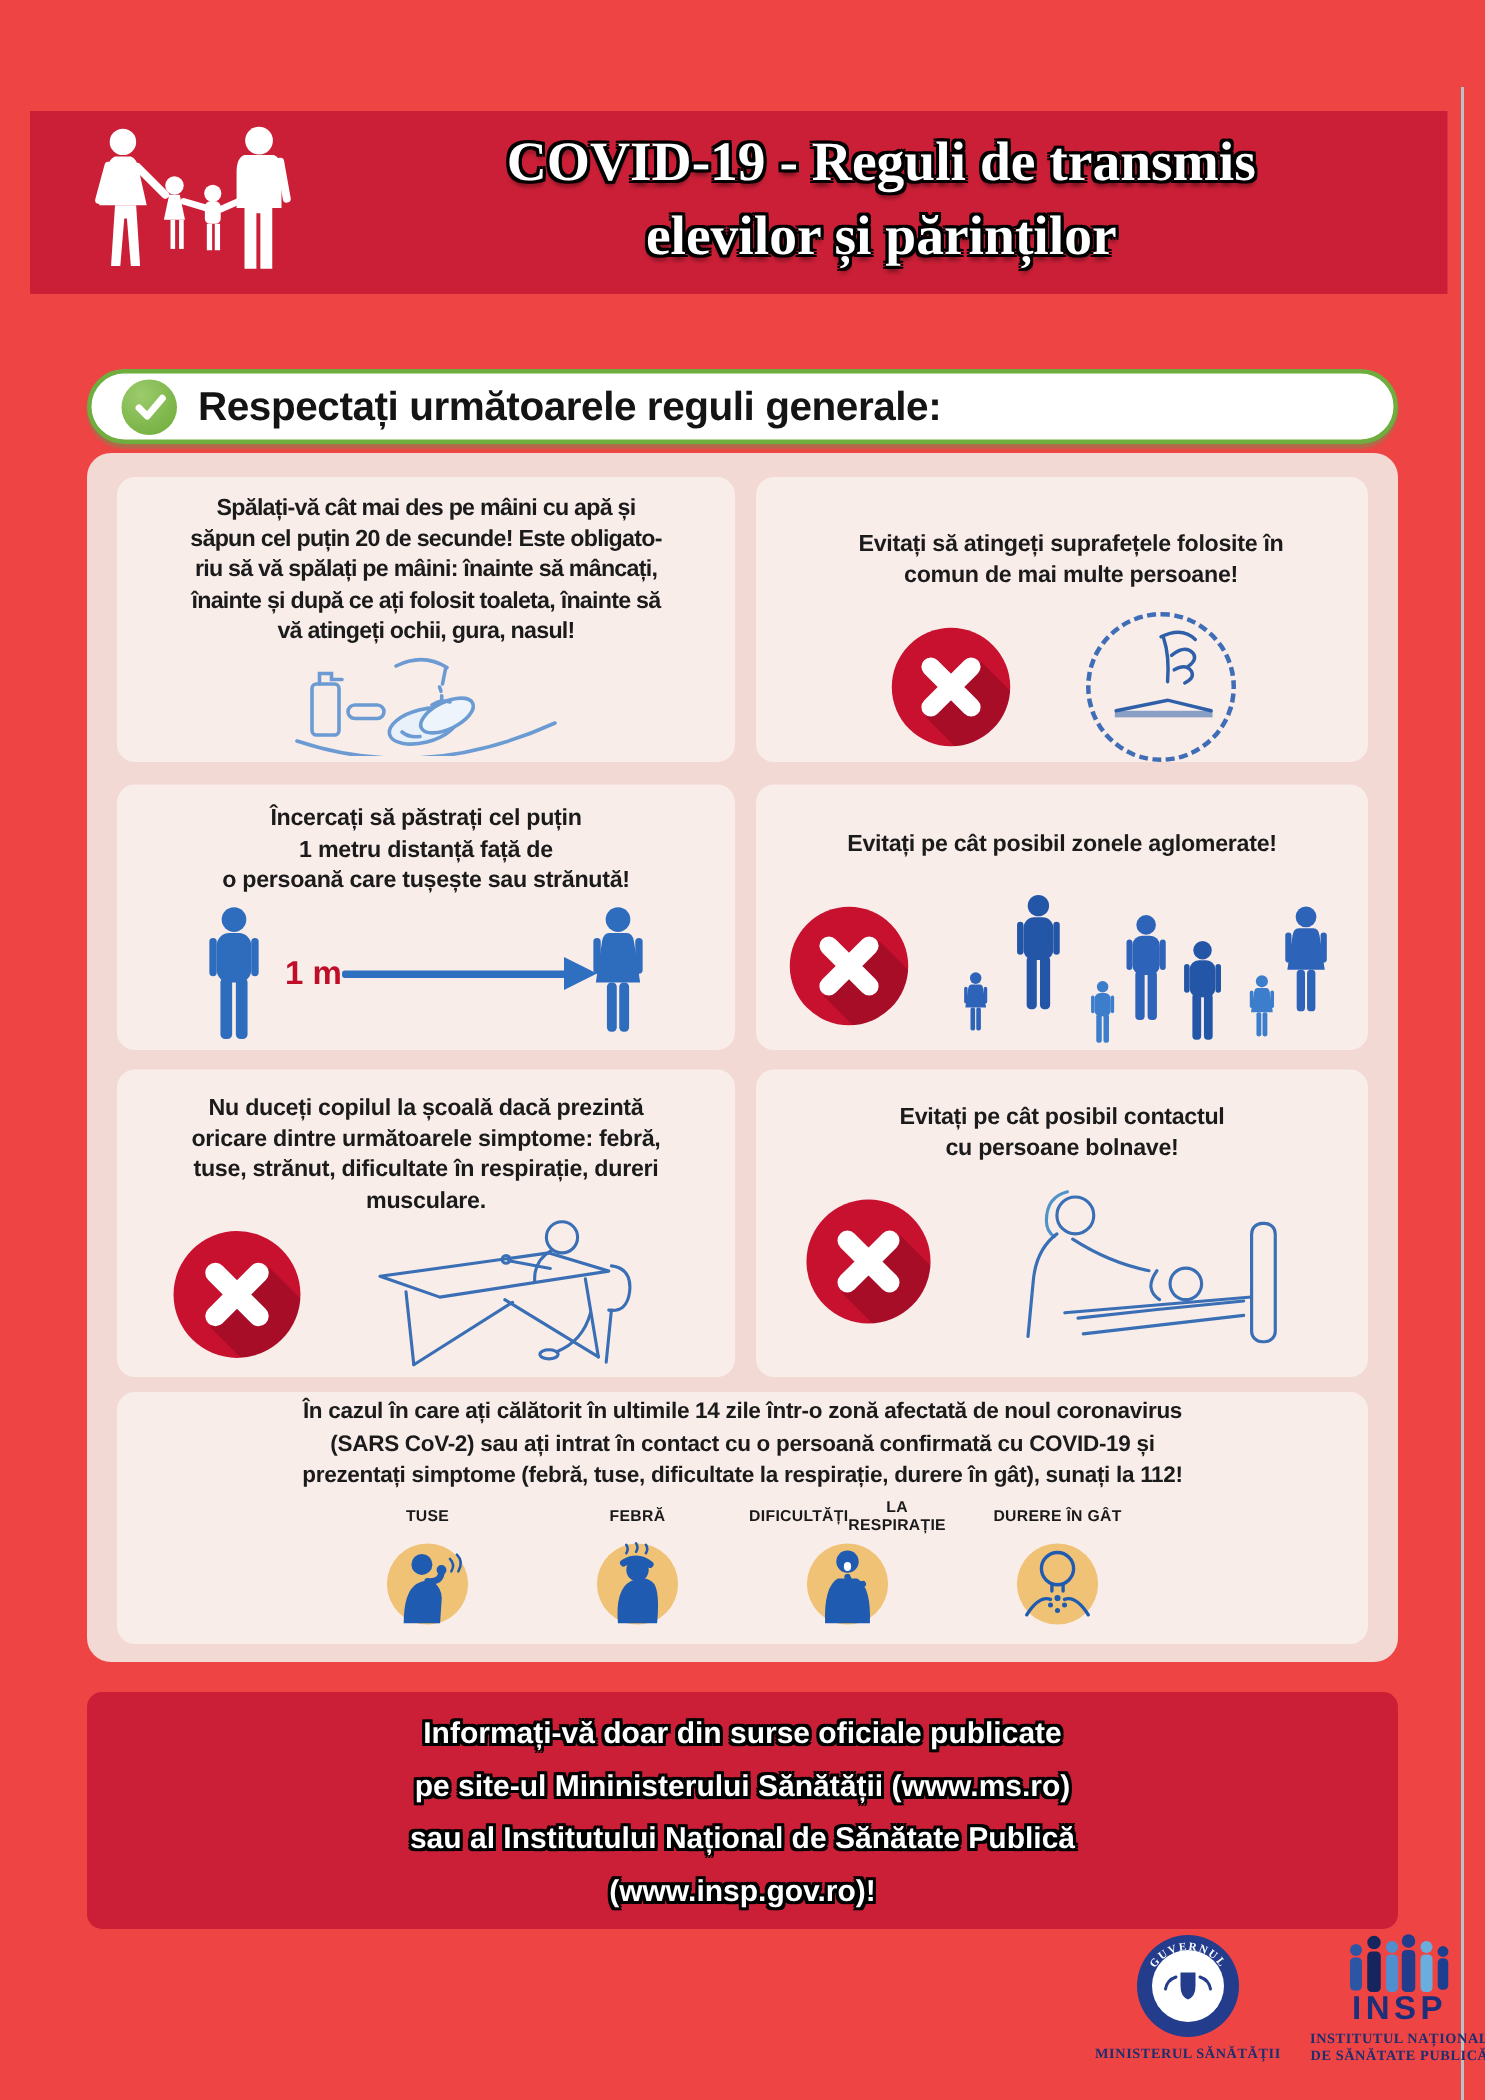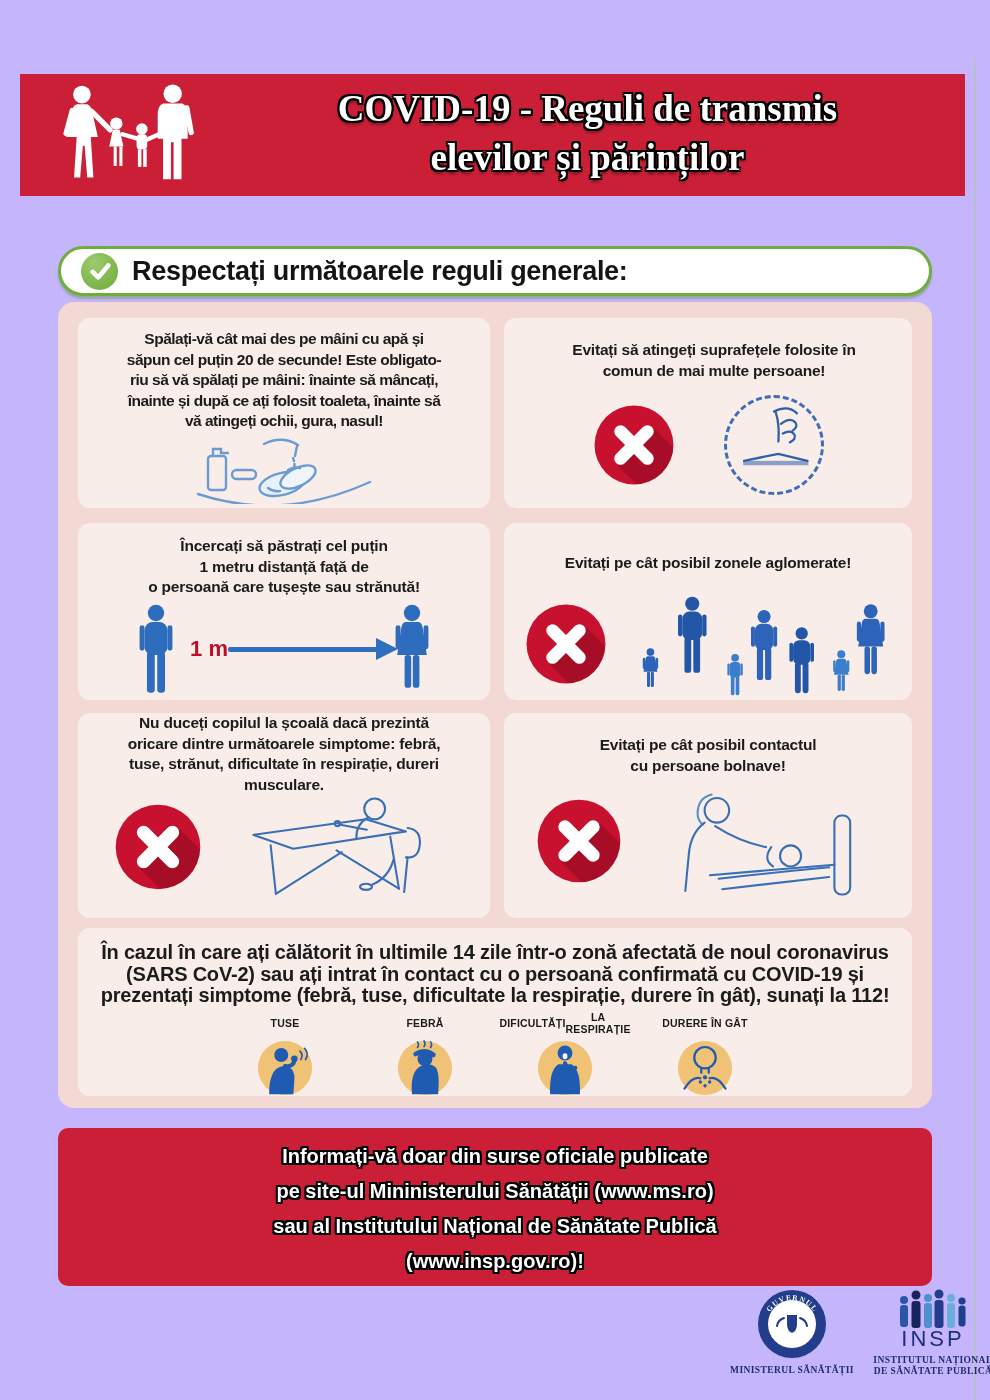--- a/index.html
+++ b/index.html
@@ -1,17 +1,17 @@
 <!DOCTYPE html>
 <html><head>
 <meta charset="utf-8">
 <style>
   html,body{margin:0;padding:0;}
   body{background:#ffffff;font-family:"Liberation Sans",sans-serif;}
-  .page{position:relative;width:990px;height:1400px;background:#c4b5fd;overflow:hidden;}
+  .page{position:relative;width:990px;height:1400px;background:#ef4444;overflow:hidden;}
   .scan-edge{position:absolute;right:14px;top:58px;bottom:0;width:2px;background:#b7c1c9;}
 
   
   .banner{position:absolute;left:20px;top:74px;width:945px;height:122px;background:#cb1f37;}
   .family-svg{position:absolute;left:32px;top:8px;}
   .banner-title{position:absolute;left:205px;right:15px;top:10px;text-align:center;
     font-family:"Liberation Serif",serif;font-weight:bold;font-size:37px;line-height:49px;color:#fff;
     text-shadow:-2px -2px 0 #000,0 -2px 0 #000,2px -2px 0 #000,-2px 0 0 #000,2px 0 0 #000,
                 -2px 2px 0 #000,0 2px 0 #000,2px 2px 0 #000,0 4px 3px rgba(0,0,0,.45);}
 
@@ -59,21 +59,21 @@
     text-shadow:-2px -2px 0 #000,0 -2px 0 #000,2px -2px 0 #000,-2px 0 0 #000,2px 0 0 #000,
                 -2px 2px 0 #000,0 2px 0 #000,2px 2px 0 #000;}
 
   
   .logos{position:absolute;left:728px;top:1288px;display:flex;gap:14px;align-items:flex-start;}
   .logo-block{display:flex;flex-direction:column;align-items:center;}
   .gov-block{width:128px;}
   .insp-block{width:126px;}
   .logo-caption{margin-top:5px;font-family:"Liberation Serif",serif;font-weight:bold;font-size:9.5px;line-height:11px;
     color:#1d2e6e;letter-spacing:.4px;text-align:center;white-space:nowrap;}
-  .insp-word{font-weight:normal;font-size:22px;letter-spacing:3px;color:#1b2f7a;line-height:22px;margin-top:-2px;}
+  .insp-word{font-weight:bold;font-size:22px;letter-spacing:3px;color:#1b2f7a;line-height:22px;margin-top:-2px;}
   .hidden-defs{position:absolute;width:0;height:0;overflow:hidden;}
 </style>
 </head>
 <body>
 
 <svg class="hidden-defs" aria-hidden="true">
   <defs>
     <clipPath id="xclip">
         <circle cx="50" cy="50" r="47"></circle>
       </clipPath>
@@ -163,21 +163,21 @@
             <ellipse cx="104" cy="43" rx="19" ry="9" transform="rotate(-26 104 43)" fill="#eef4fb"></ellipse>
             <path d="M74 54 q5 4 12 3 M94 36 q6 -4 12 -2"></path>
             <path d="M4 60 Q88 88 176 48"></path>
             <rect x="38" y="36" width="24" height="9" rx="4.5"></rect>
           </g>
         </svg>
       </div>
     </div>
 
     <div class="card c2">
-      <div class="card-text" style="padding-top:22px;margin-left:12px;">
+      <div class="card-text" style="padding-top:35px;margin-left:12px;">
         <div class="tline">Evitați să atingeți suprafețele folosite în</div>
         <div class="tline">comun de mai multe persoane!</div>
       </div>
       <div class="illus-row" style="margin-top:14px;gap:48px;">
         <svg width="84" height="84" viewBox="0 0 100 100">
           <circle cx="50" cy="50" r="47" fill="#c8102f"></circle>
           <path clip-path="url(#xclip)" d="M30 74 L74 30 L106 62 L62 106 Z" fill="rgba(0,0,0,0.16)"></path>
           <path d="M34 34 L66 66 M66 34 L34 66" stroke="#fff" stroke-width="15" stroke-linecap="round"></path>
         </svg>
         <div class="dashed-circle">
@@ -231,21 +231,21 @@
           <use href="#person-m" fill="#3c7ecb" transform="translate(88,66) scale(0.40)"></use>
           <use href="#person-m" fill="#2d63b8" transform="translate(112,20) scale(0.68)"></use>
           <use href="#person-m" fill="#2456a8" transform="translate(152,38) scale(0.64)"></use>
           <use href="#person-f" fill="#3c7ecb" transform="translate(198,62) scale(0.42)"></use>
           <use href="#person-f" fill="#2d63b8" transform="translate(222,14) scale(0.72)"></use>
         </svg>
       </div>
     </div>
 
     <div class="card c5">
-      <div class="card-text" style="padding-top:0;">
+      <div class="card-text" style="padding-top:16px;">
         <div class="tline">Nu duceți copilul la școală dacă prezintă</div>
         <div class="tline">oricare dintre următoarele simptome: febră,</div>
         <div class="tline">tuse, strănut, dificultate în respirație, dureri</div>
         <div class="tline">musculare.</div>
       </div>
       <div class="illus-row" style="margin-top:0px;gap:22px;">
         <svg width="90" height="90" viewBox="0 0 100 100">
           <circle cx="50" cy="50" r="47" fill="#c8102f"></circle>
           <path clip-path="url(#xclip)" d="M30 74 L74 30 L106 62 L62 106 Z" fill="rgba(0,0,0,0.16)"></path>
           <path d="M34 34 L66 66 M66 34 L34 66" stroke="#fff" stroke-width="15" stroke-linecap="round"></path>
@@ -289,21 +289,21 @@
             <path d="M56 104 L198 92"></path>
             <circle cx="148" cy="82" r="12"></circle>
             <path d="M126 72 q-10 14 2 22"></path>
             <path d="M66 108 q62 -7 126 -13 M70 120 q60 -7 122 -14"></path>
           </g>
         </svg>
       </div>
     </div>
 
     <div class="card c7">
-      <div class="card-text" style="padding-top:14px;font-size:20px;line-height:21.5px;">
+      <div class="card-text" style="padding-top:2px;font-size:15px;line-height:21.5px;">
         <div class="tline">În cazul în care ați călătorit în ultimile 14 zile într-o zonă afectată de noul coronavirus</div>
         <div class="tline">(SARS CoV-2) sau ați intrat în contact cu o persoană confirmată cu COVID-19 și</div>
         <div class="tline">prezentați simptome (febră, tuse, dificultate la respirație, durere în gât), sunați la 112!</div>
       </div>
       <div class="symptoms-row">
         <div class="symptom">
           <div class="symptom-label">
             <div>TUSE</div>
             <div></div>
           </div>

